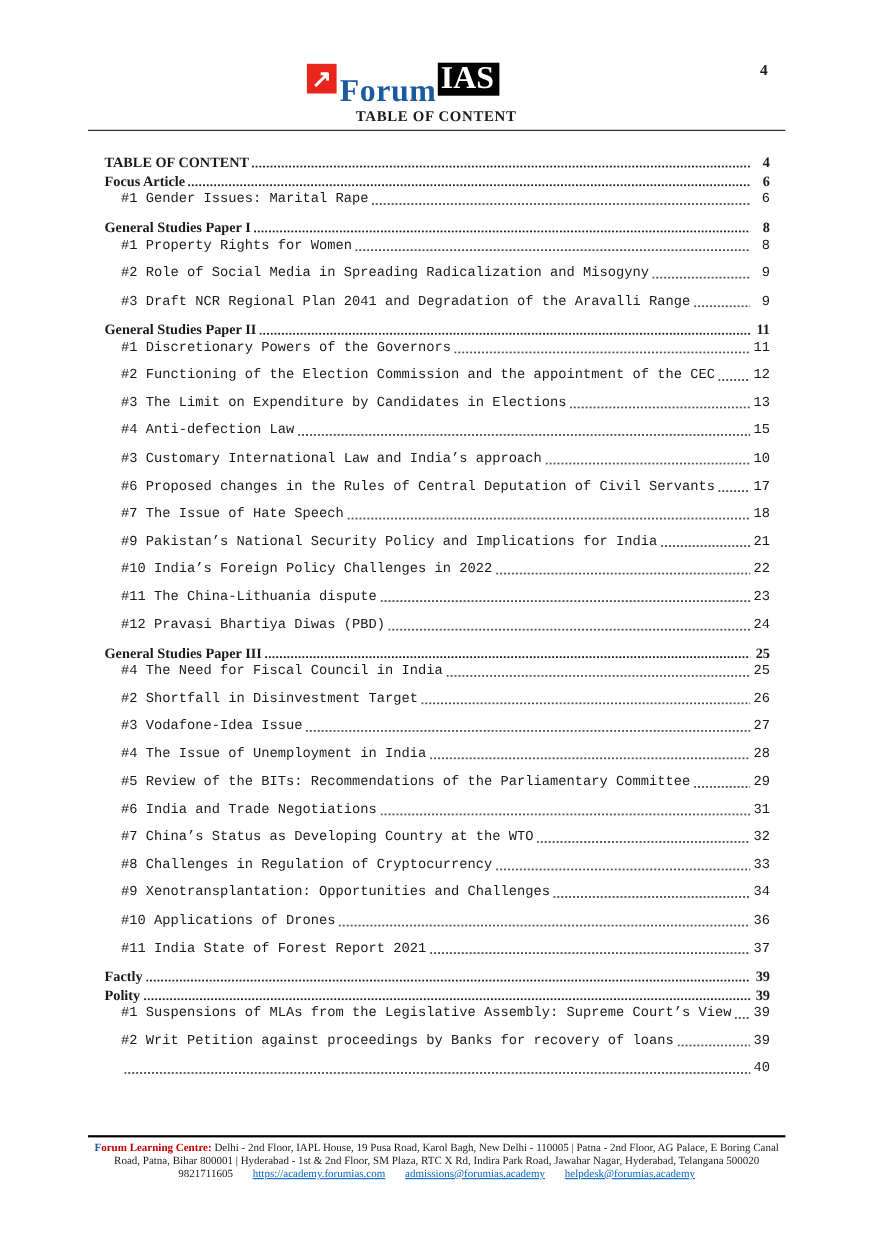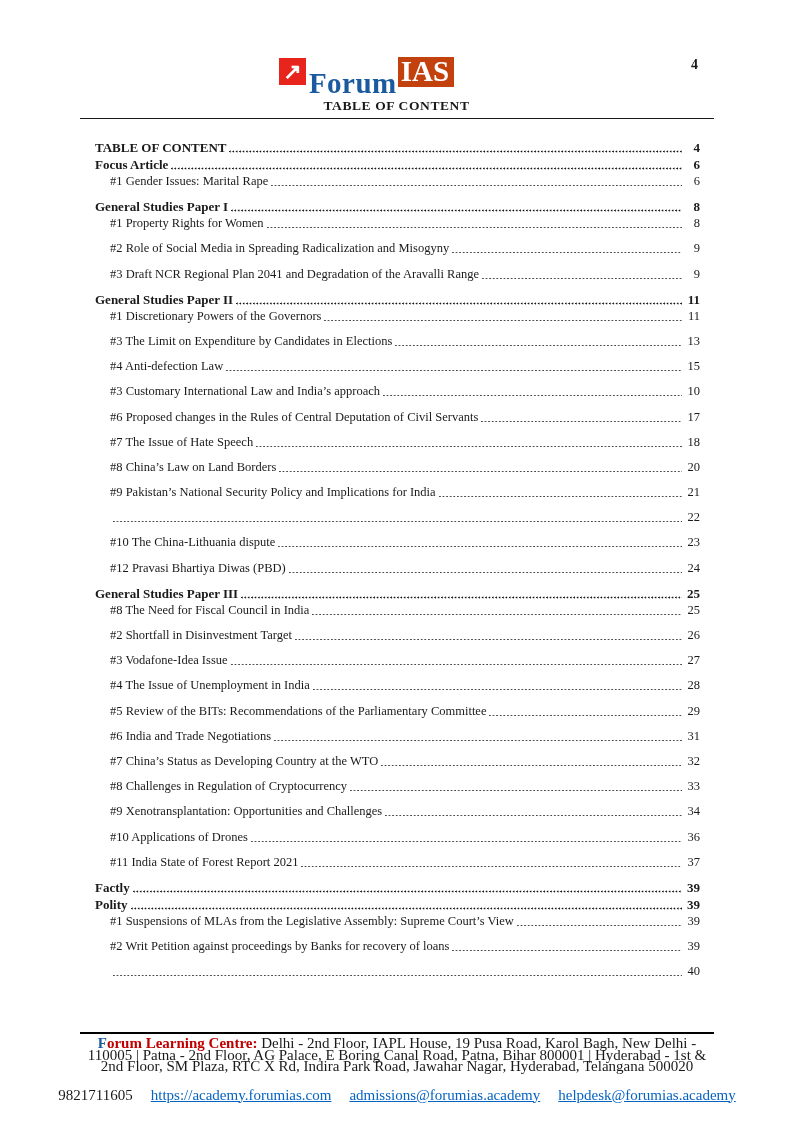--- a/index.html
+++ b/index.html
@@ -37,21 +37,21 @@
   }
   .logo-forum {
     color: #1b5a9e;
     font-weight: 700;
     font-size: 29px;
     letter-spacing: 0.5px;
     line-height: 27px;
     margin-top: 24px;
   }
   .logo-ias {
-    background: #c2410c;
+    background: #000000;
     color: #ffffff;
     font-weight: 700;
     font-size: 29px;
     line-height: 27px;
     padding: 1px 5px 2px 3px;
     margin-left: 1px;
   }
   .page-num {
     position: absolute;
     top: 57px; right: 95px;
@@ -77,21 +77,21 @@
     position: absolute;
     top: 139px; left: 95px; right: 93px;
   }
   .toc-row {
     display: flex;
     align-items: flex-end;
     line-height: 17px;
     font-size: 12.5px;
   }
   .toc-row.top { font-weight: 700; font-size: 13px; }
-  .toc-row.sub { margin-bottom: 8.2px; padding-left: 15px; }
+  .toc-row.sub { margin-bottom: 8.2px; padding-left: 15px; font-family: Liberation Mono, monospace; }
   .toc-label { white-space: nowrap; }
   .toc-leader {
     flex: 1;
     height: 4px;
     margin: 0 2px 3px 3px;
     background-image: radial-gradient(circle at 1px 2.5px, #4a4a4a 0.7px, transparent 1px);
     background-size: 3.6px 4px;
     background-repeat: repeat-x;
   }
   .toc-row.top .toc-leader {
@@ -99,28 +99,28 @@
     background-size: 3.4px 4px;
   }
   .toc-page { min-width: 16px; text-align: right; white-space: nowrap; }
 
   
   .footer {
     position: absolute;
     top: 1032px; left: 80px; right: 79px;
     border-top: 2.5px solid #000000;
     padding-top: 4px;
-    font-size: 15px;
+    font-size: 10px;
     line-height: 11.5px;
     text-align: center;
   }
   .flc-f { color: #1b5a9e; font-weight: 700; }
   .flc-rest { color: #c00000; font-weight: 700; }
   .footer-line2 {
-    margin-top: 17px;
+    margin-top: 1px;
     display: flex;
     justify-content: center;
     align-items: flex-start;
     gap: 18px;
   }
   .f-phone { color: #1a1a1a; }
   .f-link { color: #0563c1; text-decoration: underline; cursor: pointer; font-family: Liberation Serif, serif; }
 </style>
 </head>
 <body>
@@ -177,20 +177,25 @@
       <span class="toc-label">General Studies Paper II</span>
       <span class="toc-leader"></span>
       <span class="toc-page">11</span>
     </div>
       <div class="toc-row sub">
       <span class="toc-label">#1 Discretionary Powers of the Governors</span>
       <span class="toc-leader"></span>
       <span class="toc-page">11</span>
     </div>
       <div class="toc-row sub">
+      <span class="toc-label">#2 Functioning of the Election Commission and the appointment of the CEC</span>
+      <span class="toc-leader"></span>
+      <span class="toc-page">12</span>
+    </div>
+      <div class="toc-row sub">
       <span class="toc-label">#3 The Limit on Expenditure by Candidates in Elections</span>
       <span class="toc-leader"></span>
       <span class="toc-page">13</span>
     </div>
       <div class="toc-row sub">
       <span class="toc-label">#4 Anti-defection Law</span>
       <span class="toc-leader"></span>
       <span class="toc-page">15</span>
     </div>
       <div class="toc-row sub">
@@ -202,50 +207,46 @@
       <span class="toc-label">#6 Proposed changes in the Rules of Central Deputation of Civil Servants</span>
       <span class="toc-leader"></span>
       <span class="toc-page">17</span>
     </div>
       <div class="toc-row sub">
       <span class="toc-label">#7 The Issue of Hate Speech</span>
       <span class="toc-leader"></span>
       <span class="toc-page">18</span>
     </div>
       <div class="toc-row sub">
-      <span class="toc-label">#8 China’s Law on Land Borders</span>
-      <span class="toc-leader"></span>
-      <span class="toc-page">20</span>
-    </div>
-      <div class="toc-row sub">
       <span class="toc-label">#9 Pakistan’s National Security Policy and Implications for India</span>
       <span class="toc-leader"></span>
       <span class="toc-page">21</span>
     </div>
       <div class="toc-row sub">
+      <span class="toc-label">#10 India’s Foreign Policy Challenges in 2022</span>
       <span class="toc-leader"></span>
       <span class="toc-page">22</span>
     </div>
       <div class="toc-row sub">
-      <span class="toc-label">#10 The China-Lithuania dispute</span>
+      <span class="toc-label">#11 The China-Lithuania dispute</span>
       <span class="toc-leader"></span>
       <span class="toc-page">23</span>
     </div>
       <div class="toc-row sub">
       <span class="toc-label">#12 Pravasi Bhartiya Diwas (PBD)</span>
       <span class="toc-leader"></span>
       <span class="toc-page">24</span>
     </div>
       <div class="toc-row top">
       <span class="toc-label">General Studies Paper III</span>
       <span class="toc-leader"></span>
       <span class="toc-page">25</span>
     </div>
       <div class="toc-row sub">
-      <span class="toc-label">#8 The Need for Fiscal Council in India</span>
+      <span class="toc-label">#4 The Need for Fiscal Council in India</span>
       <span class="toc-leader"></span>
       <span class="toc-page">25</span>
     </div>
       <div class="toc-row sub">
       <span class="toc-label">#2 Shortfall in Disinvestment Target</span>
       <span class="toc-leader"></span>
       <span class="toc-page">26</span>
     </div>
       <div class="toc-row sub">
       <span class="toc-label">#3 Vodafone-Idea Issue</span>

